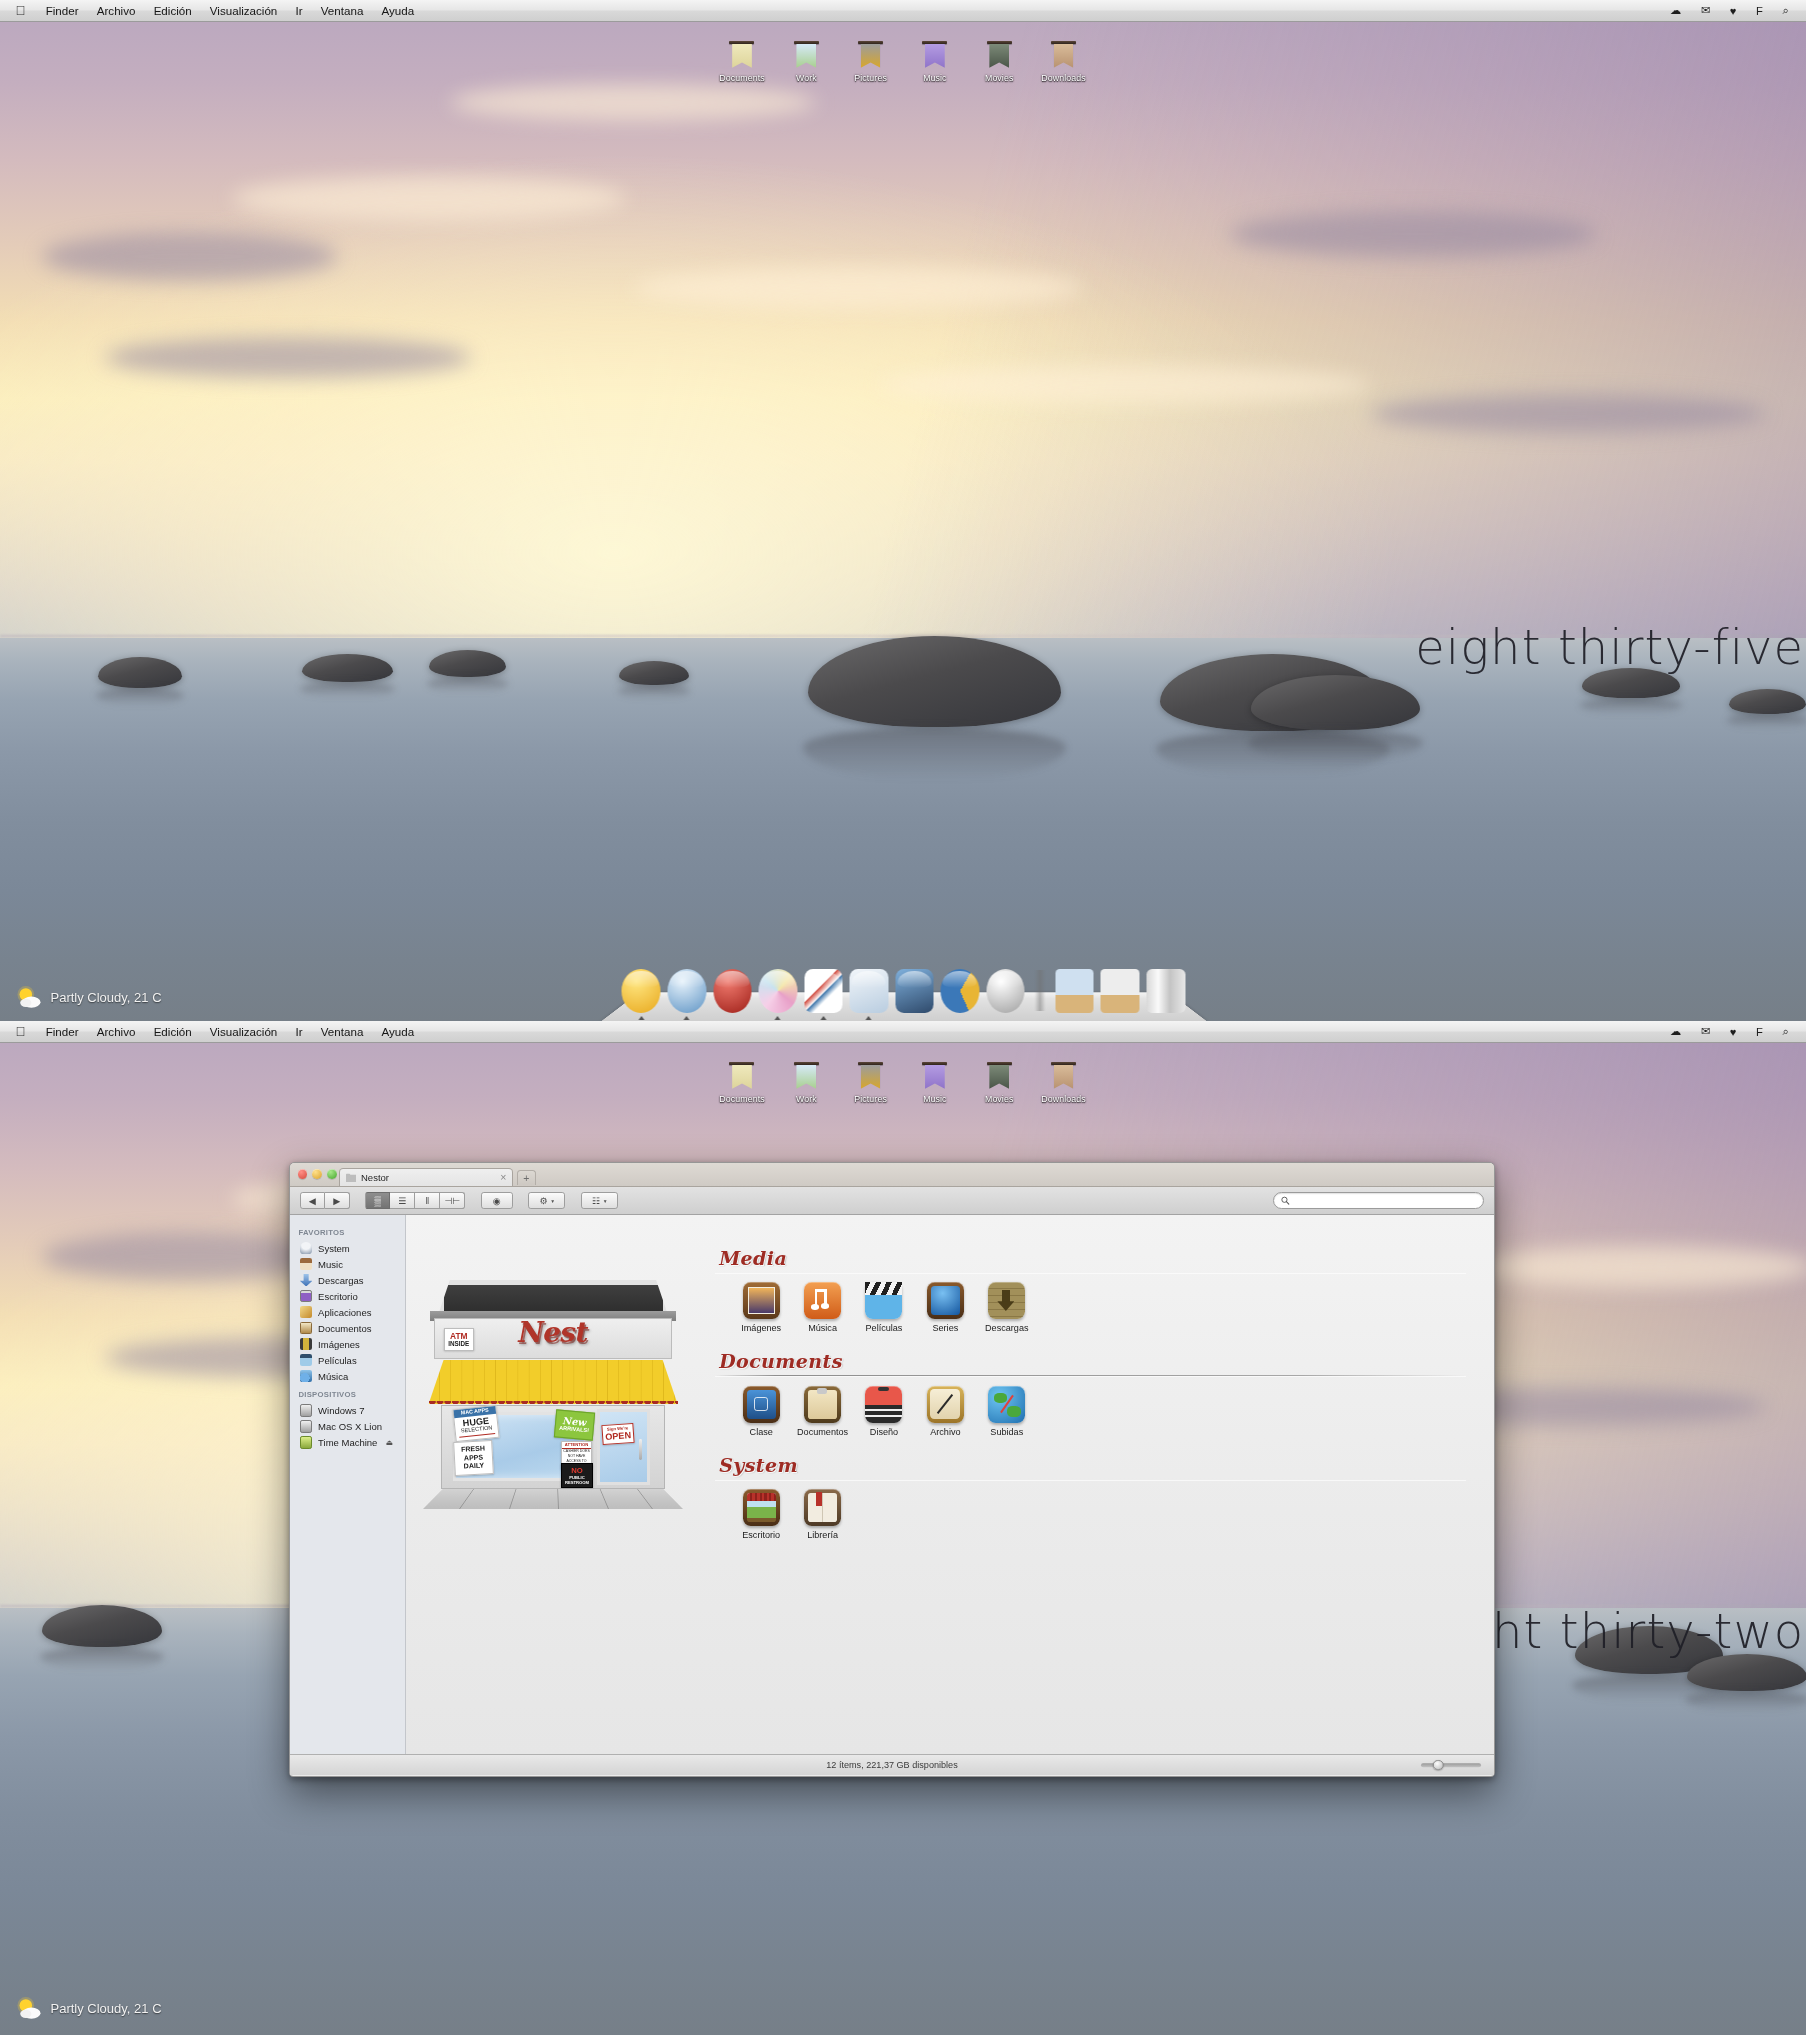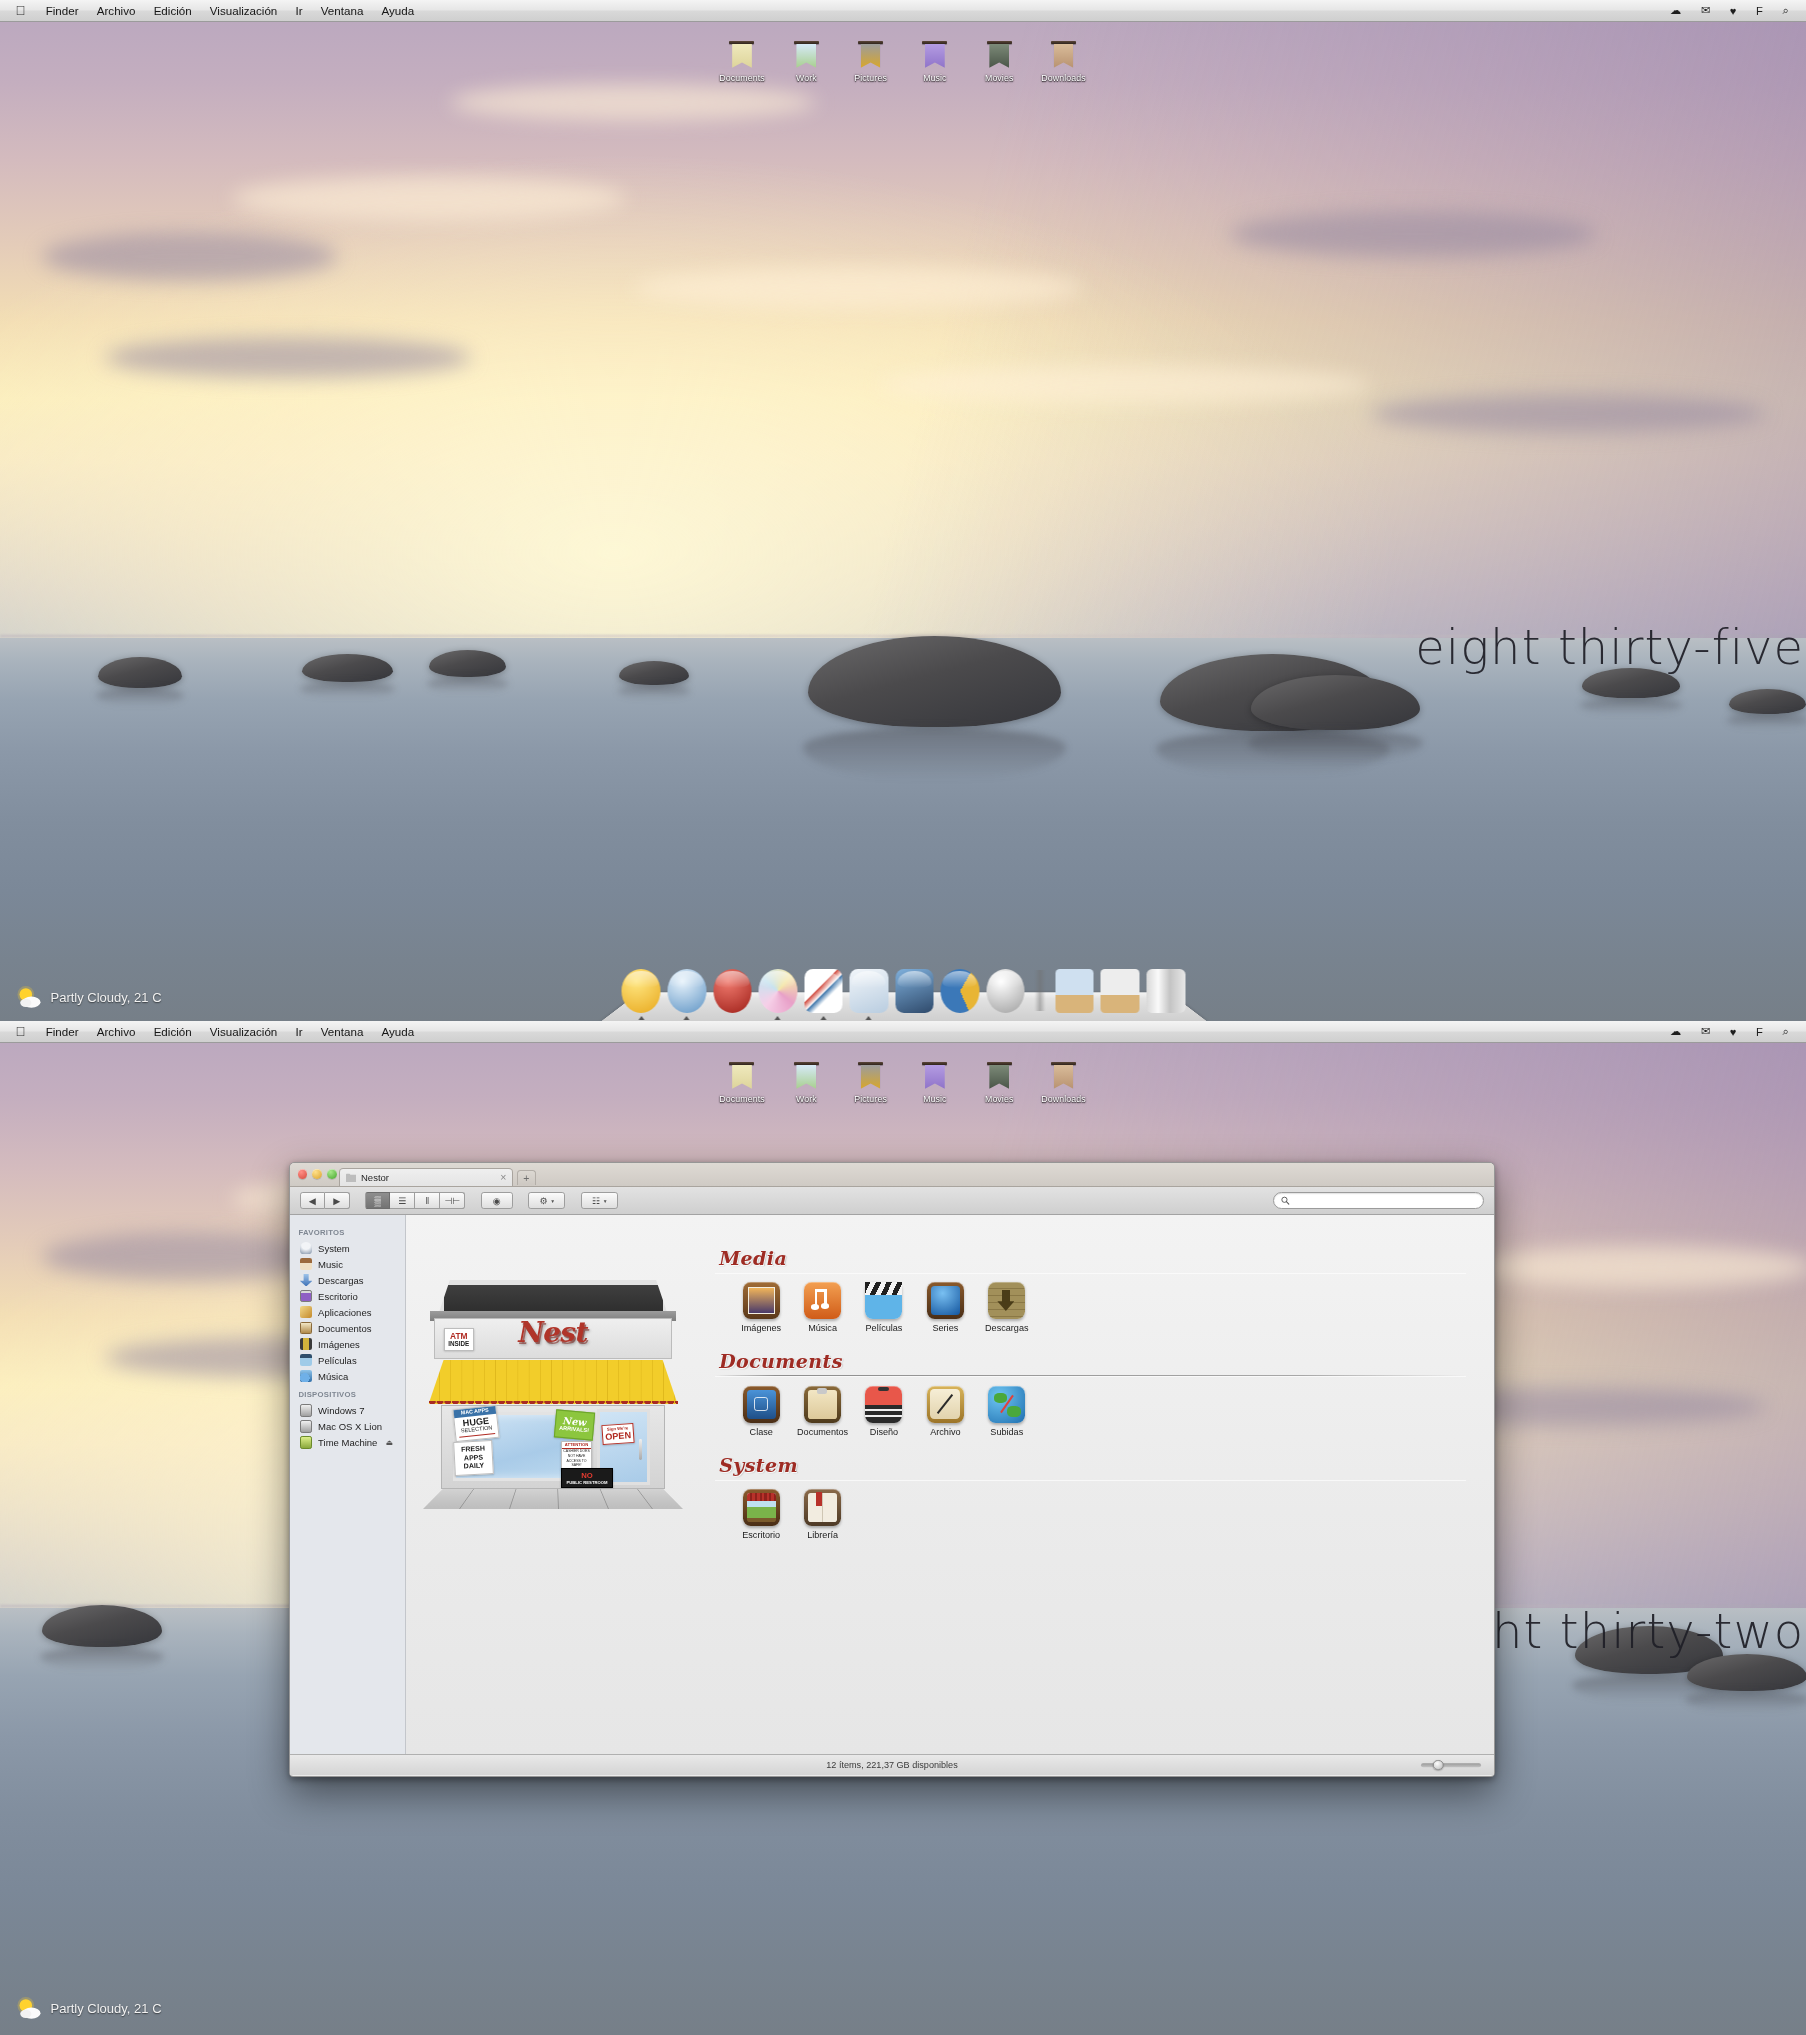--- a/index.html
+++ b/index.html
@@ -520,21 +520,21 @@
     transform: rotate(-4deg);
     font-size: 4.2px; color:#b02a22; font-weight:bold;
   }
   .sign.open .big { font-size: 9.1px; display:block; }
   .sign.attn {
     left: 138px; bottom: 39px; width: 31px; padding: 0 0 1.4px 0;
     font-size: 3.5px; line-height:1.3;
   }
   .sign.attn .bar { background:#fff; color:#b02a22; border-bottom:0.7px solid #b02a22; font-size:4.2px; font-weight:bold; display:block; padding:0.7px 0; }
   .sign.norest {
-    left: 138px; bottom: 21px; width: 52px; padding: 2px;
+    left: 138px; bottom: 21px; width: 32px; padding: 2px;
     background: #1a1a1a; border-color:#000; color:#fff;
     font-size: 4.2px; font-weight:bold; line-height:1.2;
   }
   .sign.norest .no { color:#e23b30; font-size: 7.7px; display:block; }
 </style>
 </head>
 <body>
 
 <div class="screen top">
 

